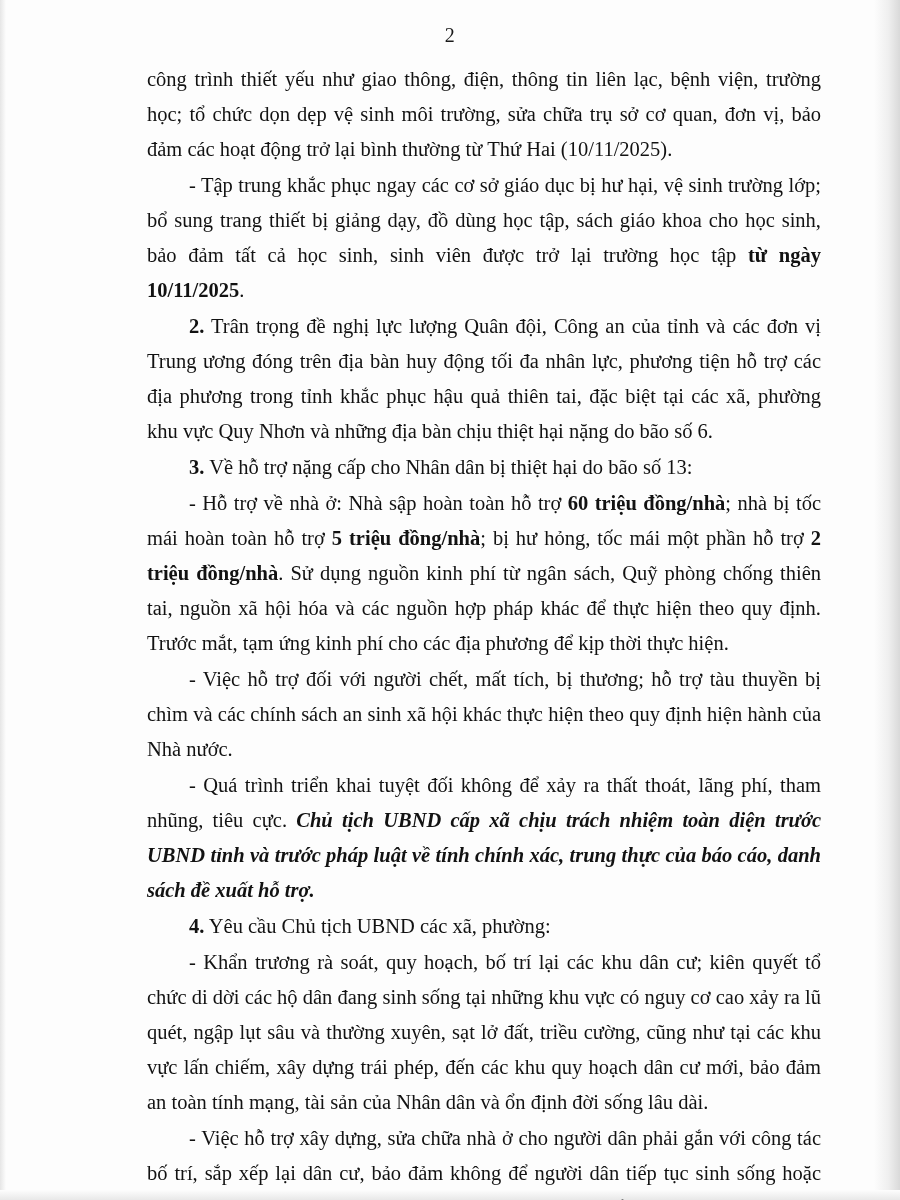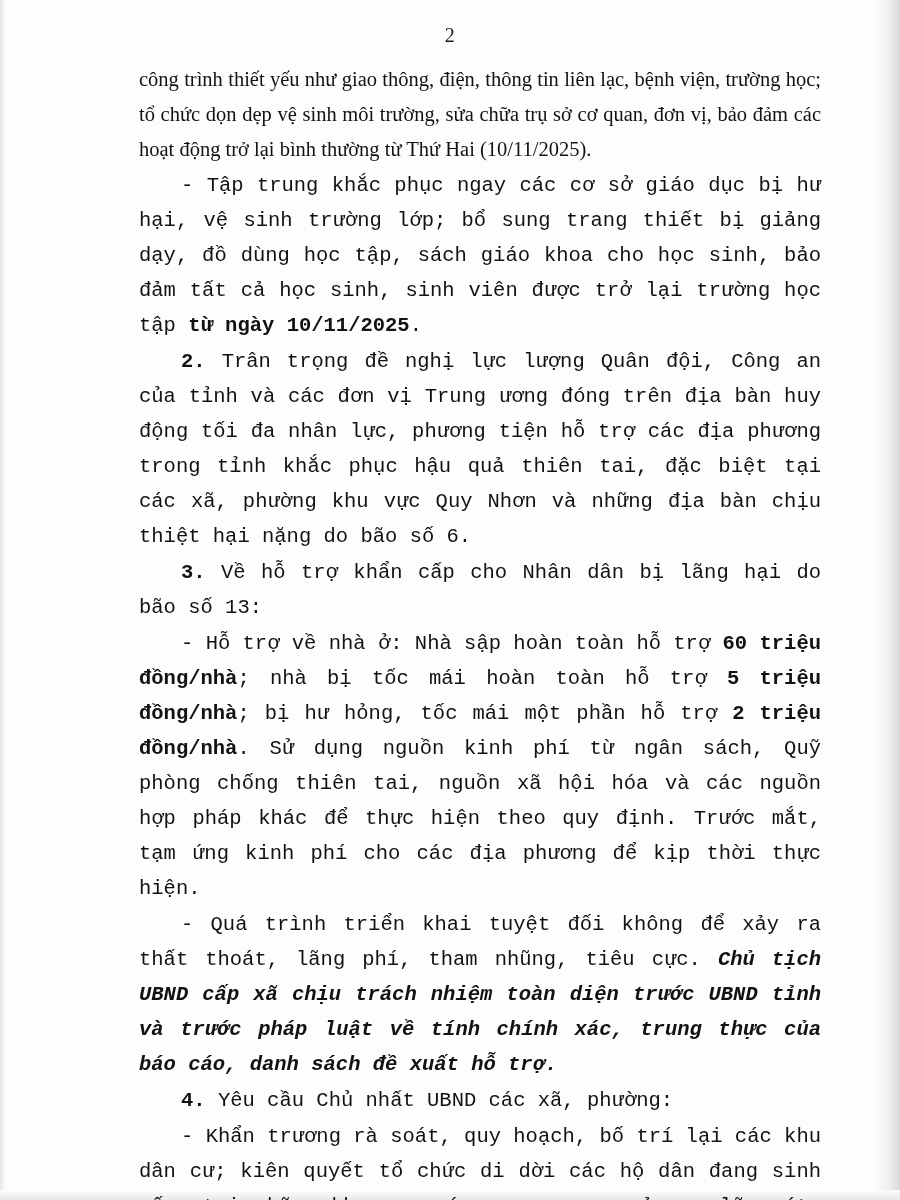--- a/index.html
+++ b/index.html
@@ -49,49 +49,49 @@
     color: #1a1a1a;
     letter-spacing: 0.5px;
   }
   .content {
     position: absolute;
     top: 62px;
     left: 131px;
     width: 690px;
   }
   p.para {
-    margin: 0 0 1px 8px;
+    margin: 0 0 1px 16px;
     font-size: 20.5px;
     line-height: 35px;
     color: #121212;
     text-align: justify;
     text-justify: inter-word;
     hyphens: none;
   }
   p.para.indent {
     text-indent: 42px;
-    font-family: Liberation Mono, monospace;
   }
   b { font-weight: 700; }
   i.bi { font-weight: 700; font-style: italic; }
 </style>
 </head>
 <body>
 
 <div class="page">
   <div class="edge-left"></div>
   <div class="edge-right"></div>
   <div class="edge-bottom"></div>
 
   <div class="page-number">2</div>
 
   <div class="content" id="body-text">
       <p class="para"><span>công trình thiết yếu như giao thông, điện, thông tin liên lạc, bệnh viện, trường học; tổ chức dọn dẹp vệ sinh môi trường, sửa chữa trụ sở cơ quan, đơn vị, bảo đảm các hoạt động trở lại bình thường từ Thứ Hai (10/11/2025).</span></p>
       <p class="para indent"><span>- Tập trung khắc phục ngay các cơ sở giáo dục bị hư hại, vệ sinh trường lớp; bổ sung trang thiết bị giảng dạy, đồ dùng học tập, sách giáo khoa cho học sinh, bảo đảm tất cả học sinh, sinh viên được trở lại trường học tập </span><b>từ ngày 10/11/2025</b><span>.</span></p>
       <p class="para indent"><b>2.</b><span> Trân trọng đề nghị lực lượng Quân đội, Công an của tỉnh và các đơn vị Trung ương đóng trên địa bàn huy động tối đa nhân lực, phương tiện hỗ trợ các địa phương trong tỉnh khắc phục hậu quả thiên tai, đặc biệt tại các xã, phường khu vực Quy Nhơn và những địa bàn chịu thiệt hại nặng do bão số 6.</span></p>
-      <p class="para indent"><b>3.</b><span> Về hỗ trợ khẩn cấp cho Nhân dân bị lãng hại do bão số 13:</span></p>
+      <p class="para indent"><b>3.</b><span> Về hỗ trợ nặng cấp cho Nhân dân bị thiệt hại do bão số 13:</span></p>
       <p class="para indent"><span>- Hỗ trợ về nhà ở: Nhà sập hoàn toàn hỗ trợ </span><b>60 triệu đồng/nhà</b><span>; nhà bị tốc mái hoàn toàn hỗ trợ </span><b>5 triệu đồng/nhà</b><span>; bị hư hỏng, tốc mái một phần hỗ trợ </span><b>2 triệu đồng/nhà</b><span>. Sử dụng nguồn kinh phí từ ngân sách, Quỹ phòng chống thiên tai, nguồn xã hội hóa và các nguồn hợp pháp khác để thực hiện theo quy định. Trước mắt, tạm ứng kinh phí cho các địa phương để kịp thời thực hiện.</span></p>
+      <p class="para indent"><span>- Việc hỗ trợ đối với người chết, mất tích, bị thương; hỗ trợ tàu thuyền bị chìm và các chính sách an sinh xã hội khác thực hiện theo quy định hiện hành của Nhà nước.</span></p>
       <p class="para indent"><span>- Quá trình triển khai tuyệt đối không để xảy ra thất thoát, lãng phí, tham nhũng, tiêu cực. </span><i class="bi">Chủ tịch UBND cấp xã chịu trách nhiệm toàn diện trước UBND tỉnh và trước pháp luật về tính chính xác, trung thực của báo cáo, danh sách đề xuất hỗ trợ.</i></p>
-      <p class="para indent"><b>4.</b><span> Yêu cầu Chủ nhất UBND các xã, phường:</span></p>
+      <p class="para indent"><b>4.</b><span> Yêu cầu Chủ tịch UBND các xã, phường:</span></p>
       <p class="para indent"><span>- Khẩn trương rà soát, quy hoạch, bố trí lại các khu dân cư; kiên quyết tổ chức di dời các hộ dân đang sinh sống tại những khu vực có nguy cơ cao xảy ra lũ quét, ngập lụt sâu và thường xuyên, sạt lở đất, triều cường, cũng như tại các khu vực lấn chiếm, xây dựng trái phép, đến các khu quy hoạch dân cư mới, bảo đảm an toàn tính mạng, tài sản của Nhân dân và ổn định đời sống lâu dài.</span></p>
       <p class="para indent"><span>- Việc hỗ trợ xây dựng, sửa chữa nhà ở cho người dân phải gắn với công tác bố trí, sắp xếp lại dân cư, bảo đảm không để người dân tiếp tục sinh sống hoặc xây dựng nhà ở tại các khu vực có nguy cơ rủi ro cao, nhất là những nơi thường</span></p>
     </div>
 </div>
 
 </body></html>

